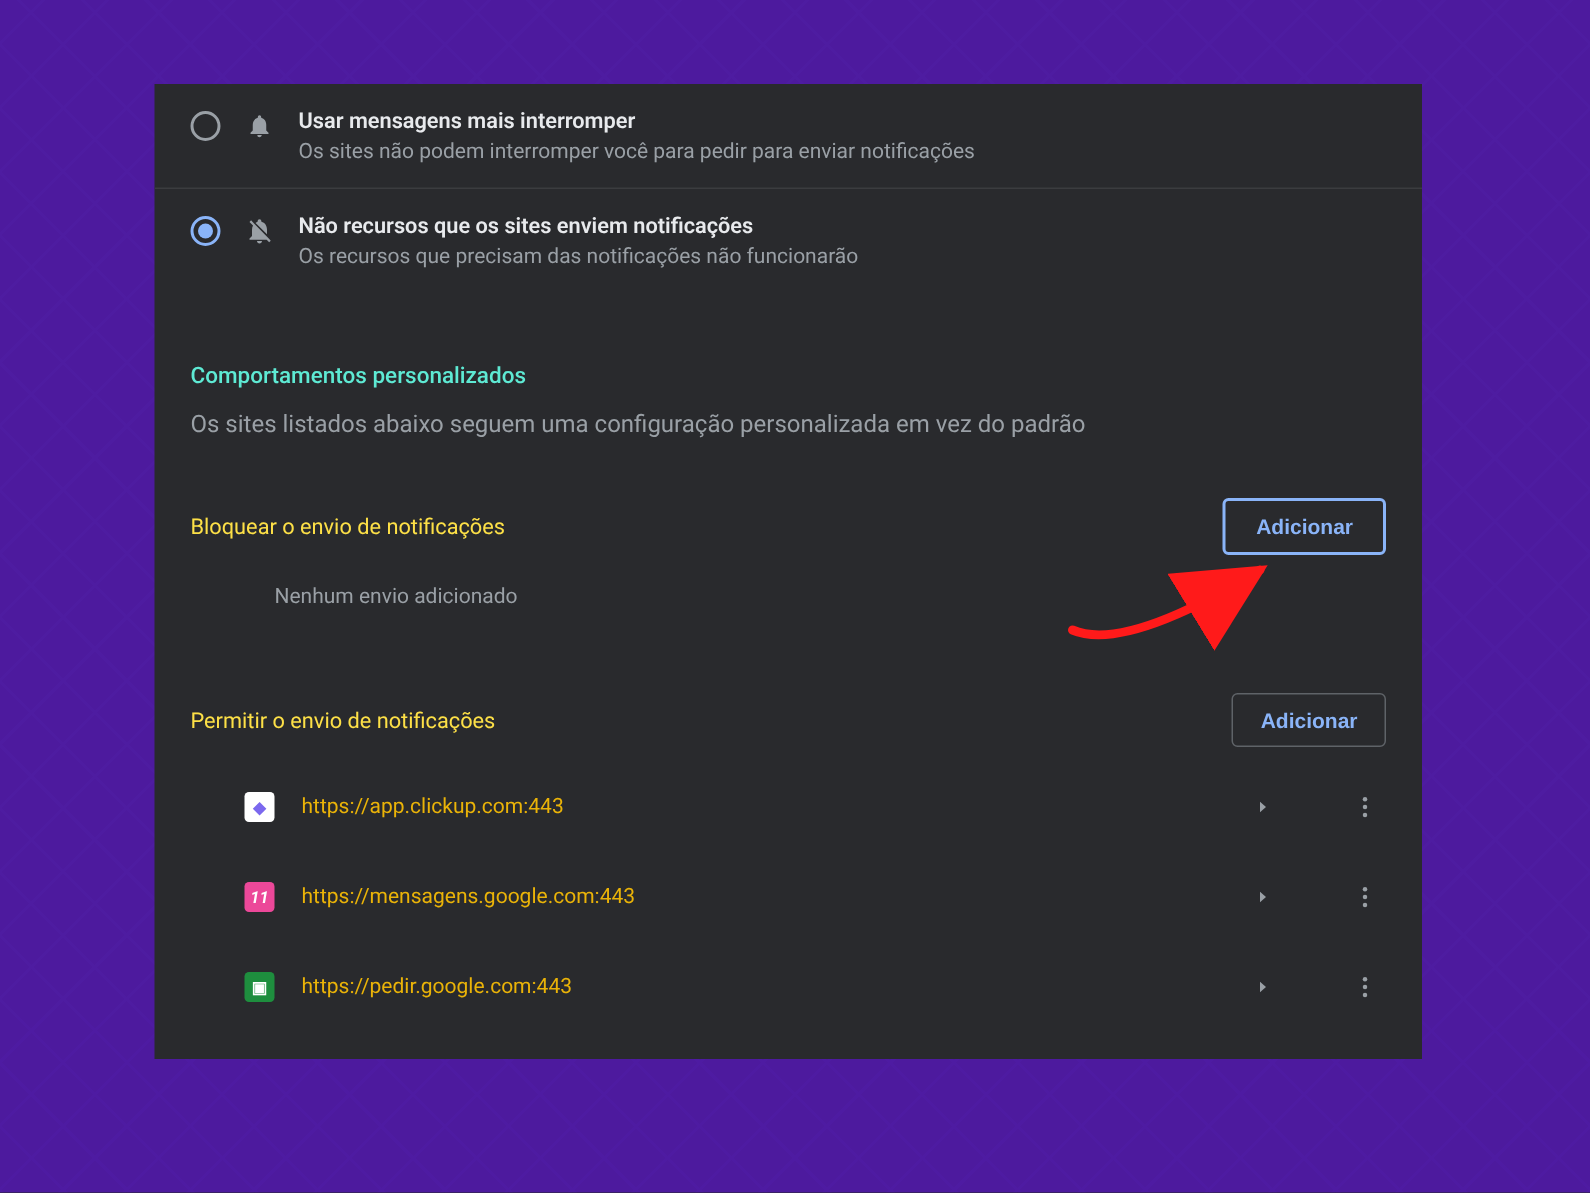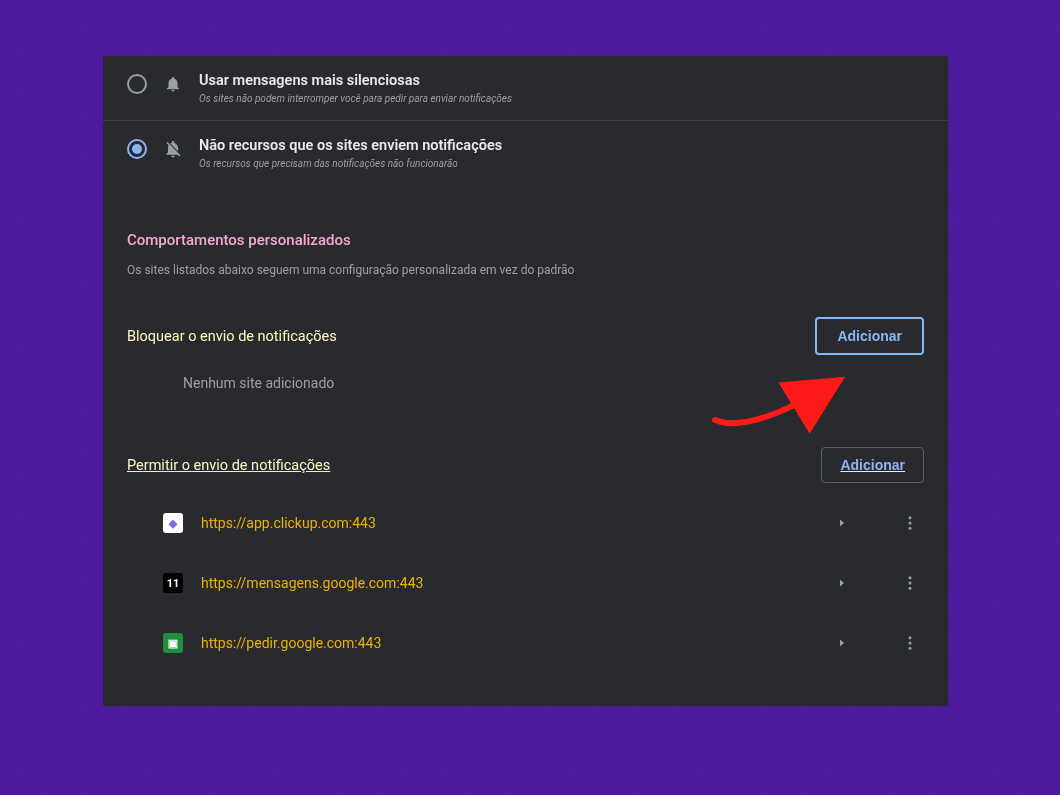--- a/index.html
+++ b/index.html
@@ -50,34 +50,34 @@
     .radio.selected::after {
       content: ""; width: 10px; height: 10px; border-radius: 50%;
       background: #8ab4f8;
     }
     .option-icon {
       width: 20px; height: 20px; margin-right: 16px; margin-top: 2px; flex-shrink: 0;
       color: #9aa0a6; display: flex; align-items: center; justify-content: center;
     }
     .option-text { display: flex; flex-direction: column; gap: 4px; }
     .option-title { font-size: 14.5px; font-weight: 600; color: #e8eaed; }
-    .option-desc { font-size: 10px; color: #9aa0a6; font-style: italic; }
+    .option-desc { font-size: 14px; color: #9aa0a6; }
     .section-head {
       padding: 34px 24px 4px 24px;
-      font-size: 15px; color: #f9a8d4; font-weight: 500;
+      font-size: 15px; color: #5eead4; font-weight: 500;
     }
     .section-sub {
       padding: 10px 24px 10px 24px;
-      font-size: 12px; color: #9aa0a6;
+      font-size: 16px; color: #9aa0a6;
     }
     .row {
       display: flex; align-items: center; justify-content: space-between;
       padding: 30px 24px 10px 24px;
     }
-    .row .label { font-size: 14.5px; color: #fef9c3; }
+    .row .label { font-size: 14.5px; color: #fde047; }
     .btn {
       border: 1px solid #5f6368;
       background: transparent;
       color: #8ab4f8;
       font-size: 14px; font-weight: 600;
       padding: 9px 18px;
       border-radius: 4px;
       cursor: pointer;
     }
     .btn.highlight {
@@ -92,21 +92,21 @@
       display: flex; align-items: center;
       padding: 16px 24px 16px 60px;
     }
     .site-fav {
       width: 20px; height: 20px; margin-right: 18px;
       border-radius: 3px; flex-shrink: 0;
       display: flex; align-items: center; justify-content: center;
       font-size: 11px; font-weight: 700;
     }
     .fav-clickup { background: #fff; color: #7b68ee; }
-    .fav-gcal { background: #000000; color: #fff; }
+    .fav-gcal { background: #ec4899; color: #fff; font-style: italic; }
     .fav-meet { background: #1e8e3e; color: #fff; }
     .site-url { flex: 1; color: #eab308; font-size: 14px; }
     .chev {
       width: 28px; height: 28px; color: #9aa0a6; cursor: pointer;
       display: flex; align-items: center; justify-content: center;
       margin-right: 40px;
     }
     .more {
       width: 28px; height: 28px; color: #9aa0a6; cursor: pointer;
       display: flex; align-items: center; justify-content: center;
@@ -125,21 +125,21 @@
 <div class="panel">
 
   <div class="option-row">
     <span class="radio"></span>
     <span class="option-icon">
       <svg viewBox="0 0 24 24" width="18" height="18" fill="currentColor">
           <path d="M12 22c1.1 0 2-.9 2-2h-4a2 2 0 0 0 2 2zm6-6V11c0-3.07-1.63-5.64-4.5-6.32V4a1.5 1.5 0 1 0-3 0v.68C7.64 5.36 6 7.92 6 11v5l-2 2v1h16v-1l-2-2z"></path>
         </svg>
     </span>
     <div class="option-text">
-      <span class="option-title">Usar mensagens mais silenciosas</span>
+      <span class="option-title">Usar mensagens mais interromper</span>
       <span class="option-desc">Os sites não podem interromper você para pedir para enviar notificações</span>
     </div>
   </div>
 
   <div class="option-row last">
     <span class="radio selected"></span>
     <span class="option-icon">
       <svg viewBox="0 0 24 24" width="20" height="20" fill="currentColor">
           <path d="M20 18.69 7.84 6.14 5.27 3.49 4 4.76l2.8 2.8v.01c-.52.99-.8 2.16-.8 3.42v5l-2 2v1h13.73l2 2L21 19.72l-1-1.03zM12 22c1.11 0 2-.89 2-2h-4c0 1.11.89 2 2 2zm6-7.32V11c0-3.08-1.64-5.64-4.5-6.32V4a1.5 1.5 0 1 0-3 0v.68c-.15.03-.29.08-.42.12-.1.03-.2.07-.3.11h-.01c-.01 0-.01 0-.02.01C9.44 5.08 9.14 5.27 8.86 5.5L18 14.62V14.68z"></path>
         </svg>
@@ -150,23 +150,23 @@
     </div>
   </div>
 
   <div class="section-head">Comportamentos personalizados</div>
   <div class="section-sub">Os sites listados abaixo seguem uma configuração personalizada em vez do padrão</div>
 
   <div class="row">
     <span class="label">Bloquear o envio de notificações</span>
     <button class="btn highlight">Adicionar</button>
   </div>
-  <div class="empty-hint">Nenhum site adicionado</div>
-
-  <div class="row" style="padding-top:36px;text-decoration:underline;">
+  <div class="empty-hint">Nenhum envio adicionado</div>
+
+  <div class="row" style="padding-top:36px;">
     <span class="label">Permitir o envio de notificações</span>
     <button class="btn">Adicionar</button>
   </div>
 
   <div class="site-row">
     <span class="site-fav fav-clickup">◆</span>
     <span class="site-url">https://app.clickup.com:443</span>
     <span class="chev">
       <svg viewBox="0 0 24 24" width="12" height="12" fill="currentColor">
           <path d="M8 5l8 7-8 7z"></path>

